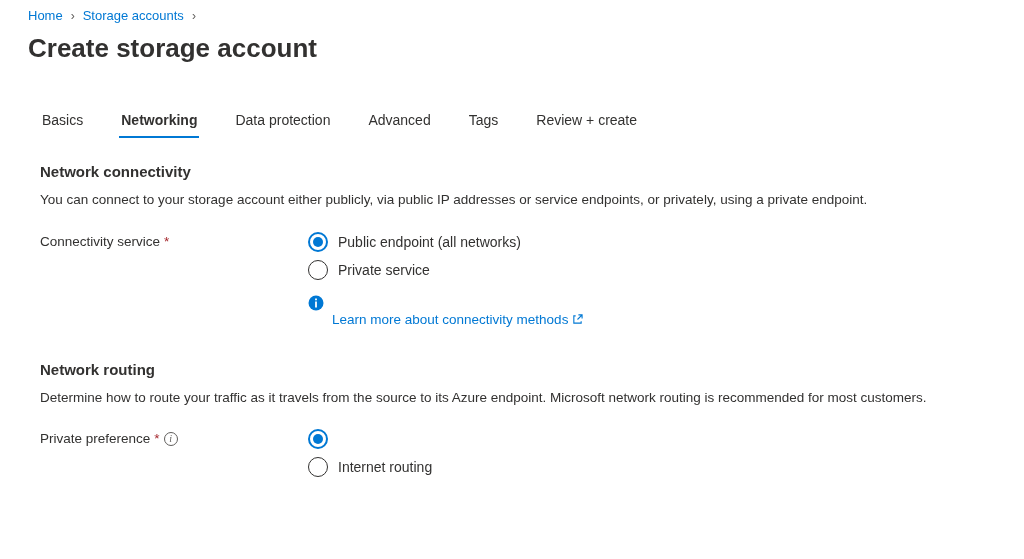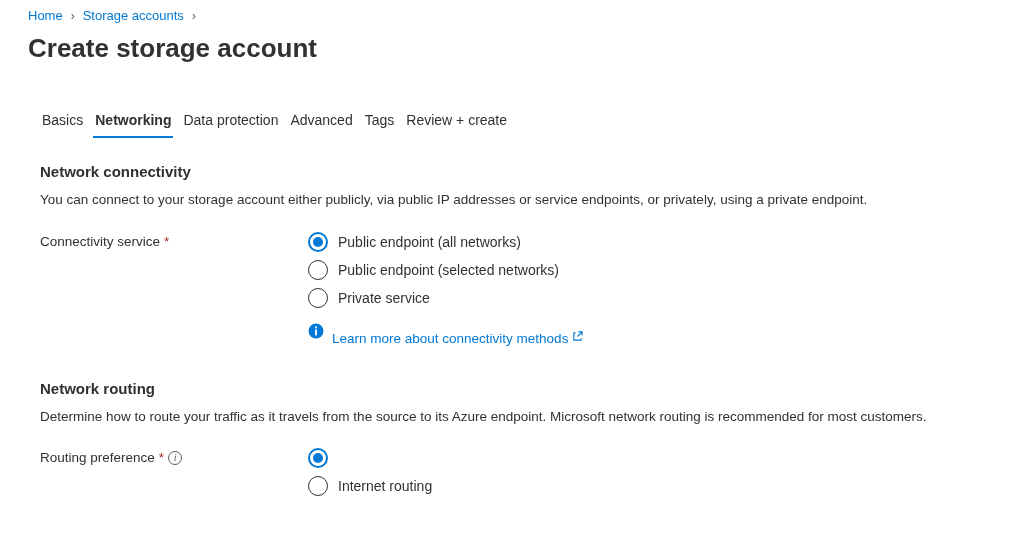--- a/index.html
+++ b/index.html
@@ -32,21 +32,21 @@
       font-size: 12px;
     }
     h1.page-title {
       font-size: 26px;
       font-weight: 600;
       color: #323130;
       margin-bottom: 42px;
     }
     .tabs {
       display: flex;
-      gap: 8px;
+      gap: 34px;
       border-bottom: 1px solid transparent;
       margin-bottom: 24px;
       padding-left: 12px;
     }
     .tab {
       padding: 6px 2px 10px 2px;
       color: #323130;
       cursor: pointer;
       font-size: 14px;
       position: relative;
@@ -143,23 +143,23 @@
     }
     .info-text-wrap {
       display: flex;
       flex-direction: column;
     }
     .learn-link {
       color: #0078d4;
       text-decoration: none;
       cursor: pointer;
       display: inline-flex;
-      align-items: flex-start;
+      align-items: flex-end;
       gap: 4px;
-      margin-top: 9px;
+      margin-top: 18px;
     }
     .ext-icon {
       font-size: 11px;
     }
     .help-icon {
       width: 14px;
       height: 14px;
       border: 1px solid #605e5c;
       border-radius: 50%;
       display: inline-flex;
@@ -201,24 +201,20 @@
     <div class="form-label">
       <span>Connectivity service</span>
       <span class="required">*</span>
     </div>
     <div class="radio-group">
       <label class="radio-option">
         <span class="radio-circle checked">
             <span class="radio-dot"></span>
           </span>
         <span>Public endpoint (all networks)</span>
-      </label>
-      <label class="radio-option">
-        <span class="radio-circle"></span>
-        <span>Public endpoint (selected networks)</span>
       </label>
       <label class="radio-option">
         <span class="radio-circle"></span>
         <span>Private service</span>
       </label>
       <div class="info-line">
         <svg class="info-icon-svg" width="16" height="16" viewBox="0 0 16 16">
           <circle cx="8" cy="8" r="7.5" fill="#0078d4"></circle>
           <rect x="7.1" y="6.5" width="1.8" height="6" fill="#fff"></rect>
           <rect x="7.1" y="3.5" width="1.8" height="1.8" fill="#fff"></rect>
@@ -237,21 +233,21 @@
     </div>
   </div>
 </div>
 
 <div class="section">
   <div class="section-title">Network routing</div>
   <div class="section-desc">Determine how to route your traffic as it travels from the source to its Azure endpoint. Microsoft network routing is recommended for most customers.</div>
 
   <div class="form-row">
     <div class="form-label">
-      <span>Routing preference</span>
+      <span>Private preference</span>
       <span class="required">*</span>
       <span class="help-icon">i</span>
     </div>
     <div class="radio-group">
       <label class="radio-option">
         <span class="radio-circle checked">
             <span class="radio-dot"></span>
           </span>
       </label>
       <label class="radio-option">

